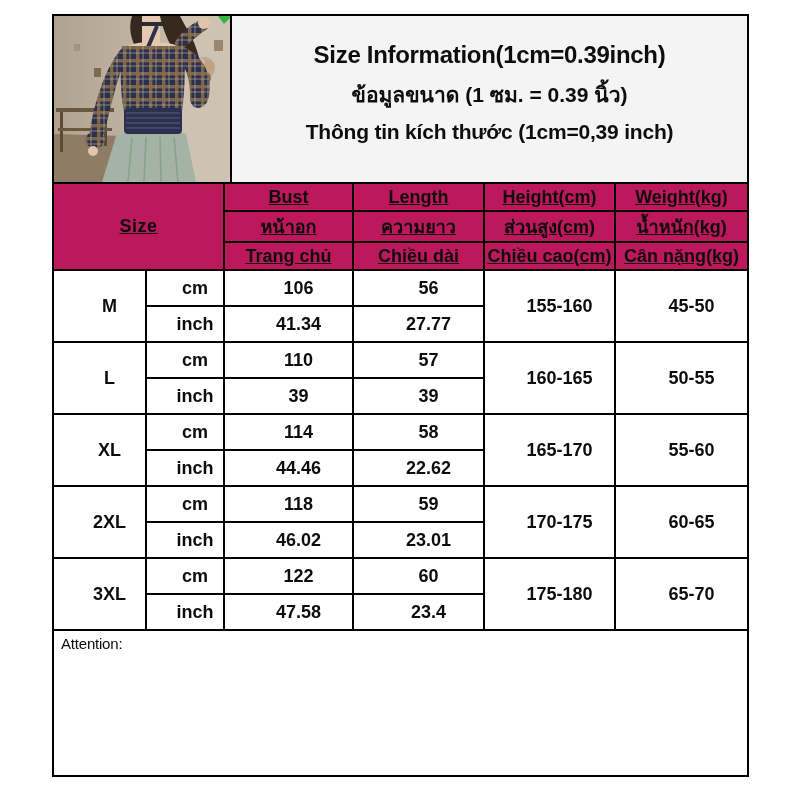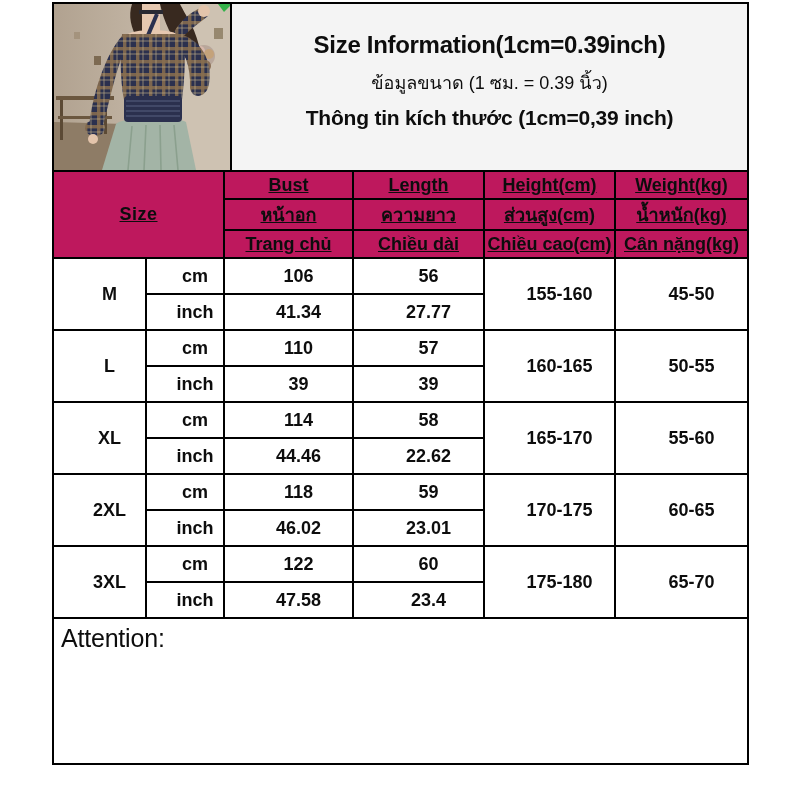--- a/index.html
+++ b/index.html
@@ -1,52 +1,52 @@
 <!DOCTYPE html>
 <html><head>
 <meta charset="utf-8">
 <style>
   html,body{margin:0;padding:0;}
   body{
     width:800px;height:800px;background:#ffffff;position:relative;
     font-family:"Liberation Sans","DejaVu Sans",sans-serif;color:#0d0d0d;
     -webkit-font-smoothing:antialiased;
   }
-  .sheet{position:absolute;left:52px;top:2px;width:697px;box-sizing:border-box;}
+  .sheet{position:absolute;left:52px;top:14px;width:697px;box-sizing:border-box;}
 
   
   .top{display:flex;border:2px solid #000;border-bottom:none;height:168px;box-sizing:border-box;}
   .photo-cell{width:178px;min-width:178px;border-right:2px solid #000;box-sizing:border-box;position:relative;overflow:hidden;background:#bfb2a2;}
   .photo-cell svg{display:block;width:100%;height:100%;}
   .title-cell{
     flex:1;background:#f4f4f4;display:flex;flex-direction:column;justify-content:center;
     align-items:center;text-align:center;gap:9px;padding-bottom:14px;box-sizing:border-box;
   }
   .title-en{font-size:24px;font-weight:bold;letter-spacing:-0.3px;}
-  .title-th{font-size:18px;font-weight:normal;}
+  .title-th{font-size:21px;font-weight:bold;}
   .title-vi{font-size:21px;font-weight:bold;letter-spacing:-0.2px;}
 
   
   table.size-table{width:100%;border-collapse:collapse;table-layout:fixed;}
   table.size-table td{
     border:2px solid #000;text-align:center;vertical-align:middle;
     font-weight:bold;font-size:18px;padding:0;background:#ffffff;
   }
   tr.hdr-row td{height:26px;background:#be185d;text-decoration:underline;}
   td.size-big{font-size:36px;letter-spacing:0.5px;}
   tr.data-row td{height:34px;padding-left:20px;}
   td.size-letter{font-size:20px;background:#e4e4e4;}
   td.unit-cm{background:#e4e4e4;}
   td.unit-inch{background:#ffffff;margin-left:13px;}
   td.merged{background:#efefef;}
 
   
   .attention{
     border:2px solid #000;border-top:none;height:146px;box-sizing:border-box;
-    padding:3px 7px 0 7px;font-size:25px;font-weight:400;line-height:1.32;
+    padding:3px 7px 0 7px;font-size:15px;font-weight:400;line-height:1.32;
     letter-spacing:-0.2px;background:#ffffff;
   }
   .attention div{margin:0;}
 </style>
 </head>
 <body>
 
 <div class="sheet">
 
   <div class="top">

